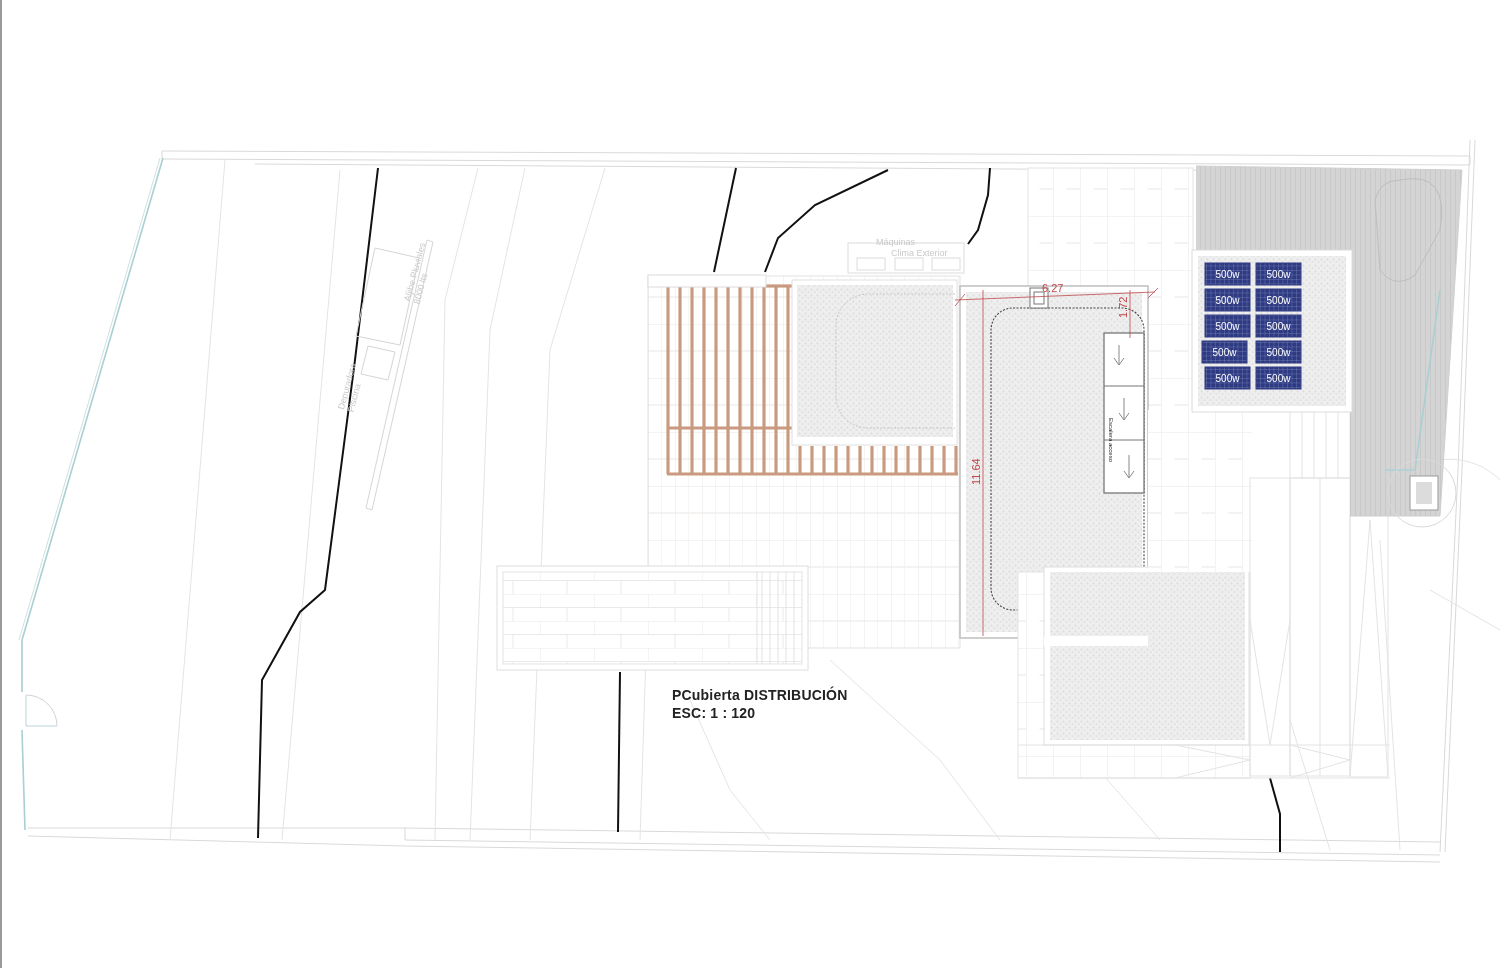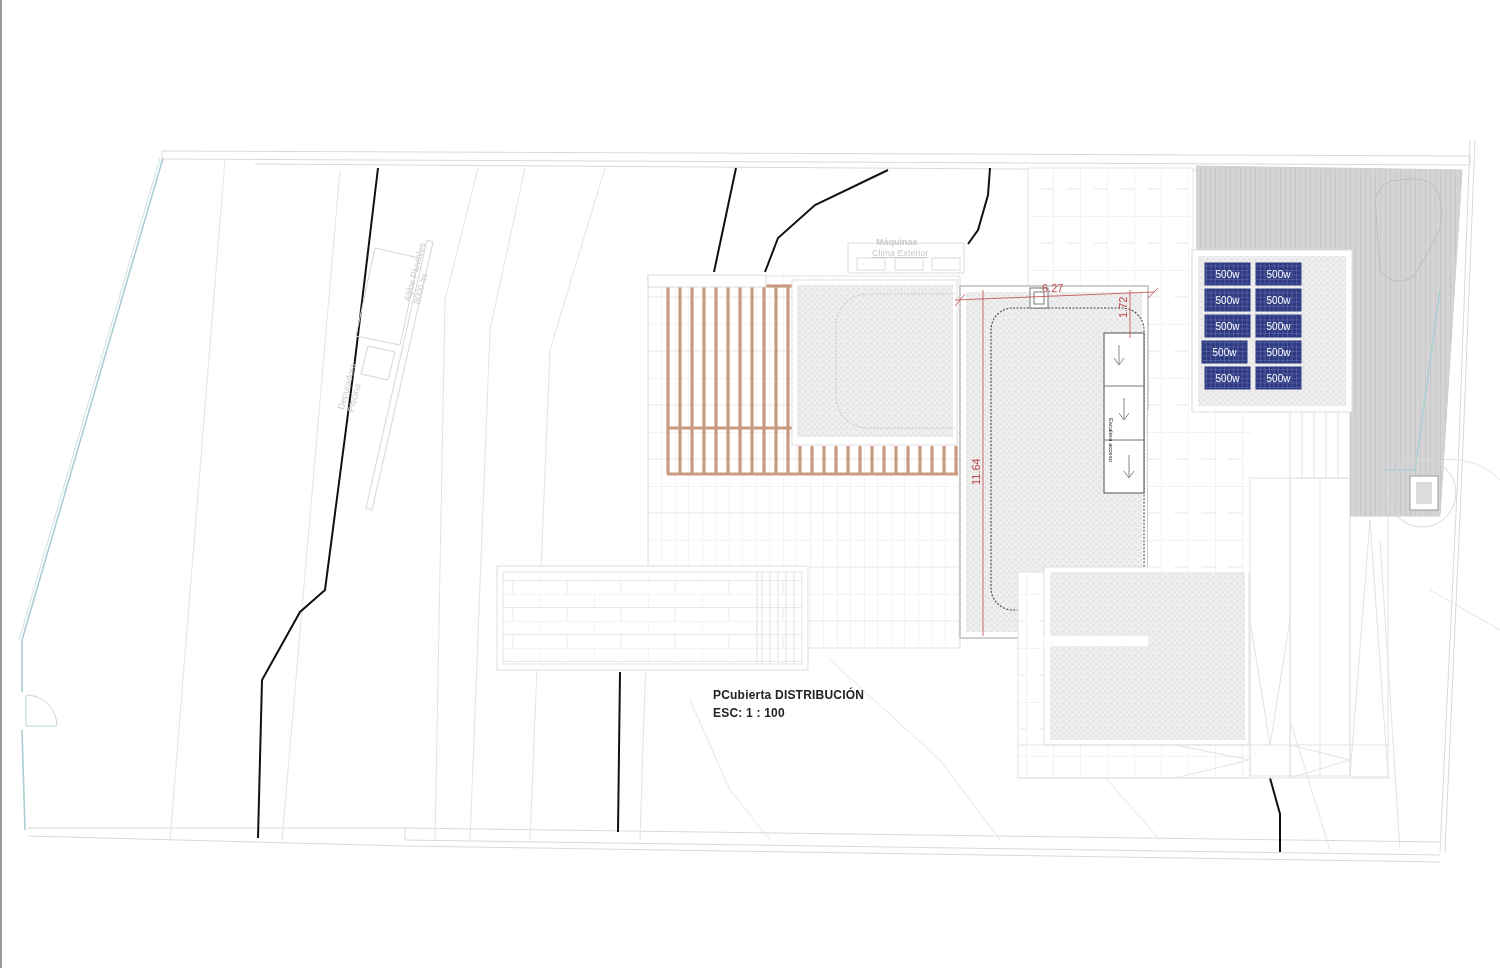--- a/index.html
+++ b/index.html
@@ -1,19 +1,19 @@
 <!DOCTYPE html>
 <html><head>
 <meta charset="utf-8">
 <style>
   html, body { margin: 0; padding: 0; background: #ffffff; }
   body { width: 1500px; height: 968px; position: relative; overflow: hidden; font-family: "Liberation Sans", sans-serif; }
   #plan { position: absolute; left: 0; top: 0; width: 1500px; height: 968px; }
   .page-edge { position: absolute; left: 0; top: 0; width: 2px; height: 968px; background: #9a9a9a; }
-  .title-block { position: absolute; left: 672px; top: 686px; font-family: "Liberation Sans", sans-serif; font-weight: bold; color: #222; font-size: 12px; line-height: 18px; letter-spacing: 0.2px; margin-left: 41px; }
+  .title-block { position: absolute; left: 672px; top: 686px; font-family: "Liberation Sans", sans-serif; font-weight: bold; color: #222; font-size: 14px; line-height: 18px; letter-spacing: 0.2px; }
   .annot { position: absolute; font-size: 9px; color: #c9c9c9; font-family: "Liberation Sans", sans-serif; white-space: nowrap; line-height: 10px; }
   .dim { position: absolute; font-size: 11px; color: #c0474b; font-family: "Liberation Sans", sans-serif; white-space: nowrap; }
   .panel-label { font-family: "Liberation Sans", sans-serif; font-size: 10px; fill: #ffffff; }
 </style>
 </head>
 <body>
 
 <div class="page-edge"></div>
 
 <svg id="plan" viewBox="0 0 1500 968" xmlns="http://www.w3.org/2000/svg">
@@ -250,38 +250,38 @@
       </g>
   </g>
 
   <g>
     <rect x="497" y="566" width="311" height="104" fill="#ffffff" stroke="#dedede"></rect>
     <rect x="503" y="572" width="299" height="92" fill="url(#tiles-h)" stroke="#e3e3e3"></rect>
     <path d="M757 572 V664 M762 572 V664 M770 572 V664 M778 572 V664 M786 572 V664 M794 572 V664" stroke="#e3e3e3"></path>
   </g>
 </svg>
 
-<div class="annot" style="left:876px; top:237px;font-weight:bold;">
+<div class="annot" style="left:876px; top:237px;">
   <div>Máquinas</div>
 </div>
-<div class="annot" style="left:872px; top:248px;text-decoration:underline;">
+<div class="annot" style="left:891px; top:248px;">
   <div>Clima Exterior</div>
 </div>
 <div class="annot" style="left:402px; top:300px; transform: rotate(-75deg); transform-origin: left top;">
   <div>Aljibe Pluviales</div>
   <div>8000 lts</div>
 </div>
 <div class="annot" style="left:336px; top:408px; transform: rotate(-75deg); transform-origin: left top;">
   <div>Depuradora</div>
   <div>Piscina</div>
 </div>
 <div class="annot" style="left:1116px; top:418px; color:#222; font-size:6px; transform: rotate(90deg); transform-origin: left top;">
   <span>Escalera acceso</span>
 </div>
 
 <div class="dim" style="left:1042px; top:282px;text-align:right;">6.27</div>
 <div class="dim" style="left:1117px; top:318px; transform: rotate(-90deg); transform-origin: left top;">1.72</div>
 <div class="dim" style="left:970px; top:485px; transform: rotate(-90deg); transform-origin: left top;">11.64</div>
 
 <div class="title-block">
   <div>PCubierta DISTRIBUCIÓN</div>
-  <div>ESC: 1 : 100</div>
+  <div>ESC: 1 : 120</div>
 </div>
 
 </body></html>

